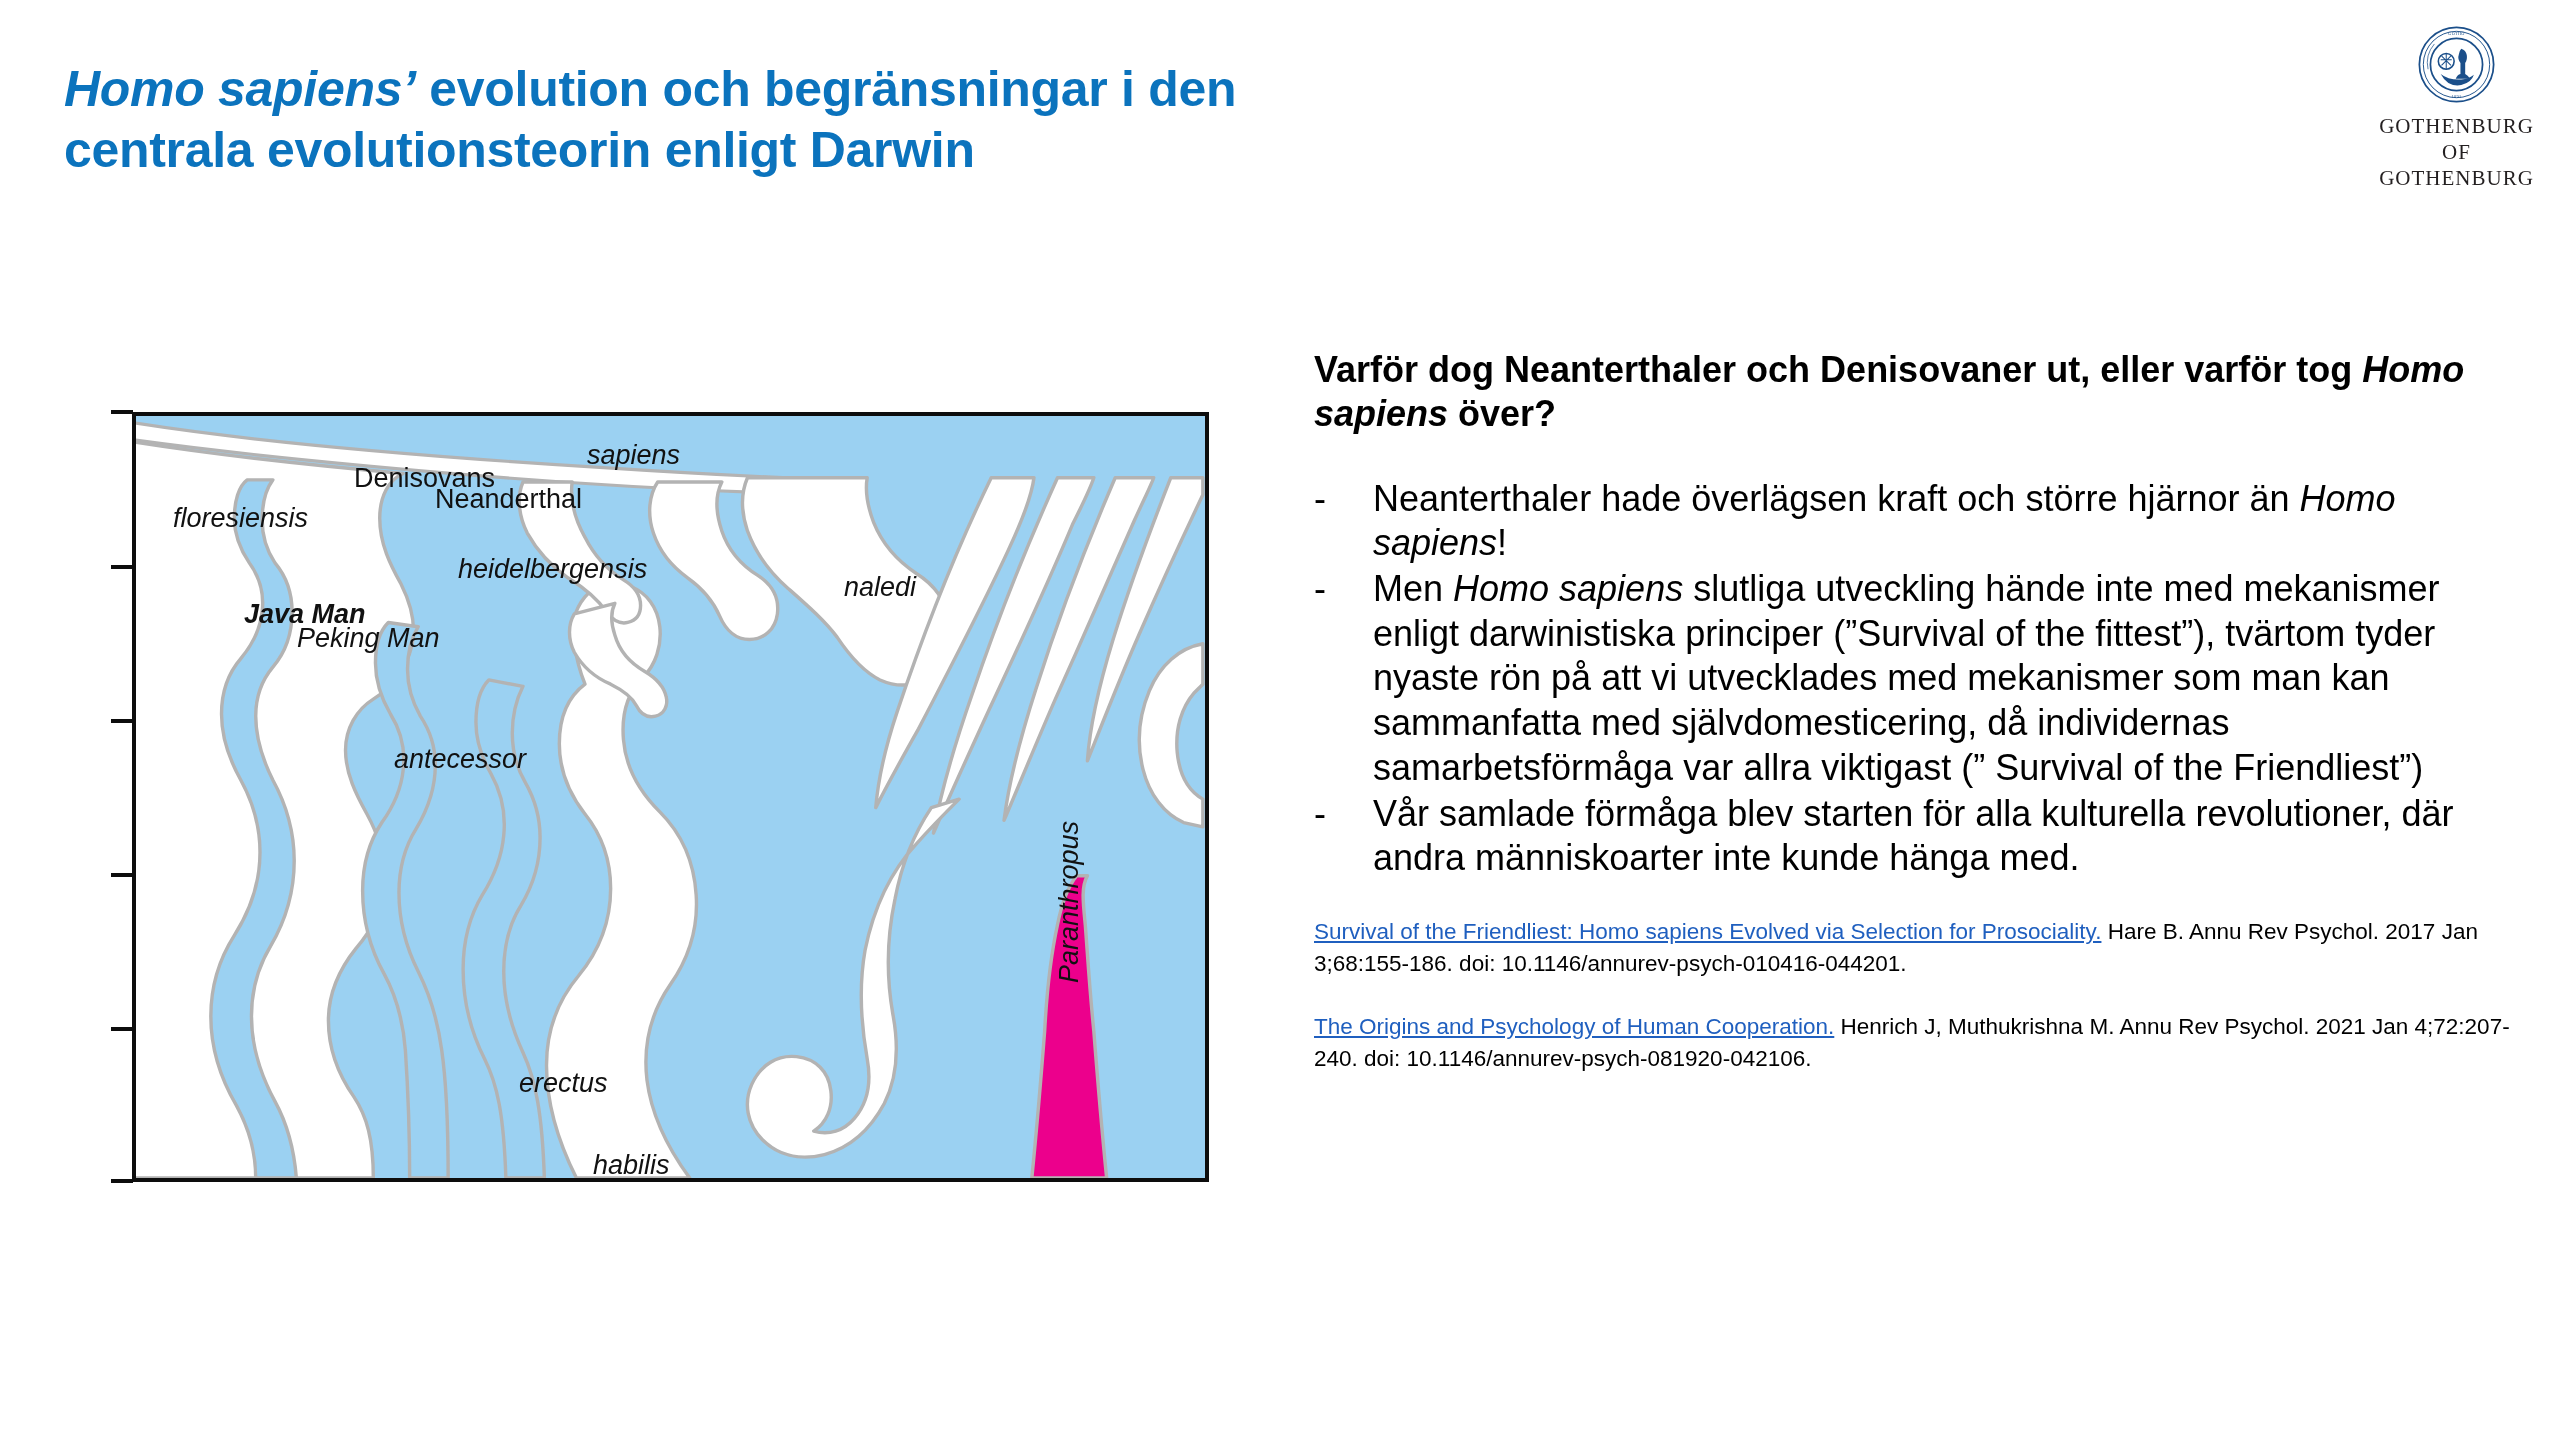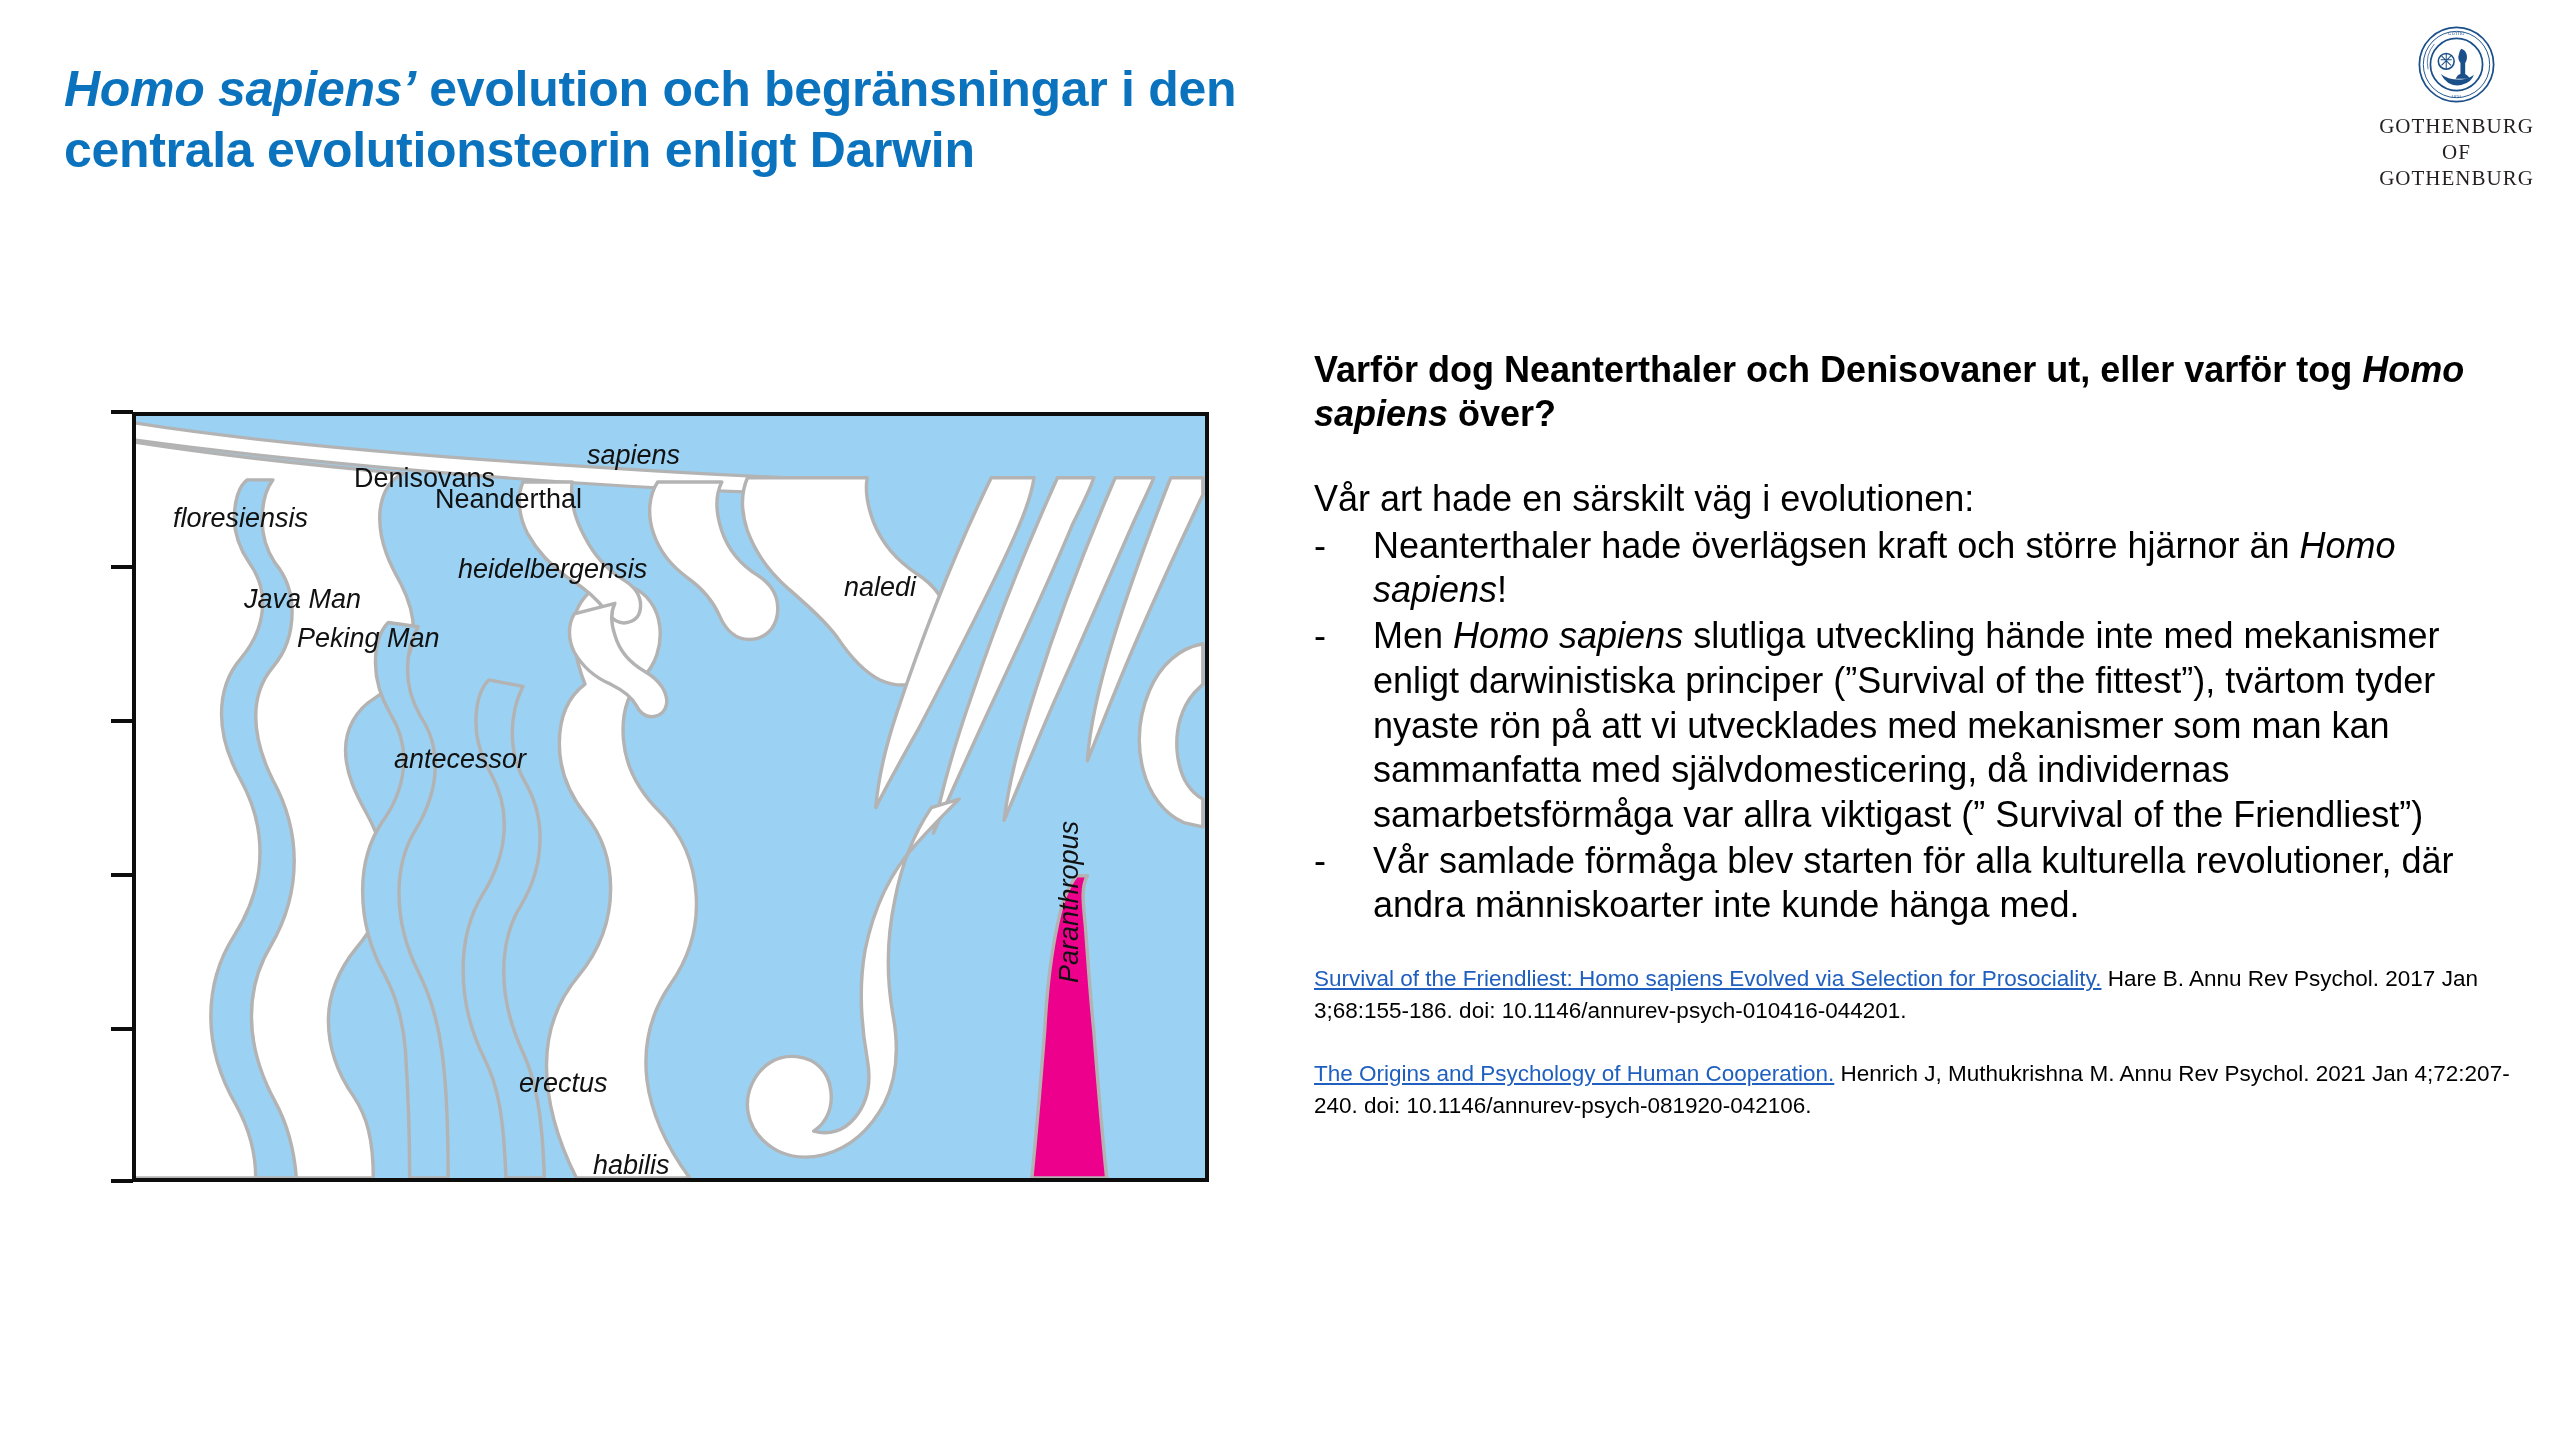--- a/index.html
+++ b/index.html
@@ -316,39 +316,38 @@
            C746,384 760,370 770,360 Z"></path>
 
       <path fill="#ec008c" stroke="#b3b3b3" stroke-width="3.2" stroke-linejoin="round" d="M880,432
            C872,442 866,458 862,478 C856,506 852,540 850,578
            C846,630 842,676 838,716 L908,716
            C904,676 900,630 896,578 C892,538 890,504 888,478
            C886,458 884,442 890,432 Z"></path>
     </svg>
 
     <span class="species-label it" style="left:37px;top:87px;">floresiensis</span>
-    <span class="species-label it" style="left:108px;top:168px;">Java Man</span>
+    <span class="species-label it" style="left:108px;top:183px;font-weight:bold;">Java Man</span>
     <span class="species-label it" style="left:161px;top:207px;">Peking Man</span>
     <span class="species-label" style="left:218px;top:47px;">Denisovans</span>
     <span class="species-label" style="left:299px;top:68px;">Neanderthal</span>
     <span class="species-label it" style="left:451px;top:24px;">sapiens</span>
     <span class="species-label it" style="left:322px;top:138px;">heidelbergensis</span>
     <span class="species-label it" style="left:708px;top:156px;">naledi</span>
     <span class="species-label it" style="left:258px;top:328px;">antecessor</span>
     <span class="species-label it" style="left:383px;top:652px;">erectus</span>
     <span class="species-label it" style="left:457px;top:734px;">habilis</span>
     <span class="species-label it rot" style="left:918px;top:567px;transform:rotate(-90deg);transform-origin:left top;">Paranthropus</span>
   </div>
 </div>
 
 <div class="body-col">
 
   <p class="lead"><span>Varför dog Neanterthaler och Denisovaner ut, eller varför tog </span><span class="it">Homo sapiens</span><span> över?</span></p>
 
-  <p class="intro">Vår art hade en särskilt väg i evolutionen:</p>
 
   <ul class="bullets">
     <li>
       <span class="dash">-</span><span>Neanterthaler hade överlägsen kraft och större hjärnor än </span><span class="it">Homo sapiens</span><span>!</span>
     </li>
     <li>
       <span class="dash">-</span><span>Men </span><span class="it">Homo sapiens</span><span> slutliga utveckling hände inte med mekanismer enligt darwinistiska principer (”Survival of the fittest”), tvärtom tyder nyaste rön på att vi utvecklades med mekanismer som man kan sammanfatta med självdomesticering, då individernas samarbetsförmåga var allra viktigast (” Survival of the Friendliest”)</span>
     </li>
     <li>
       <span class="dash">-</span><span>Vår samlade förmåga blev starten för alla kulturella revolutioner, där andra människoarter inte kunde hänga med.</span>

